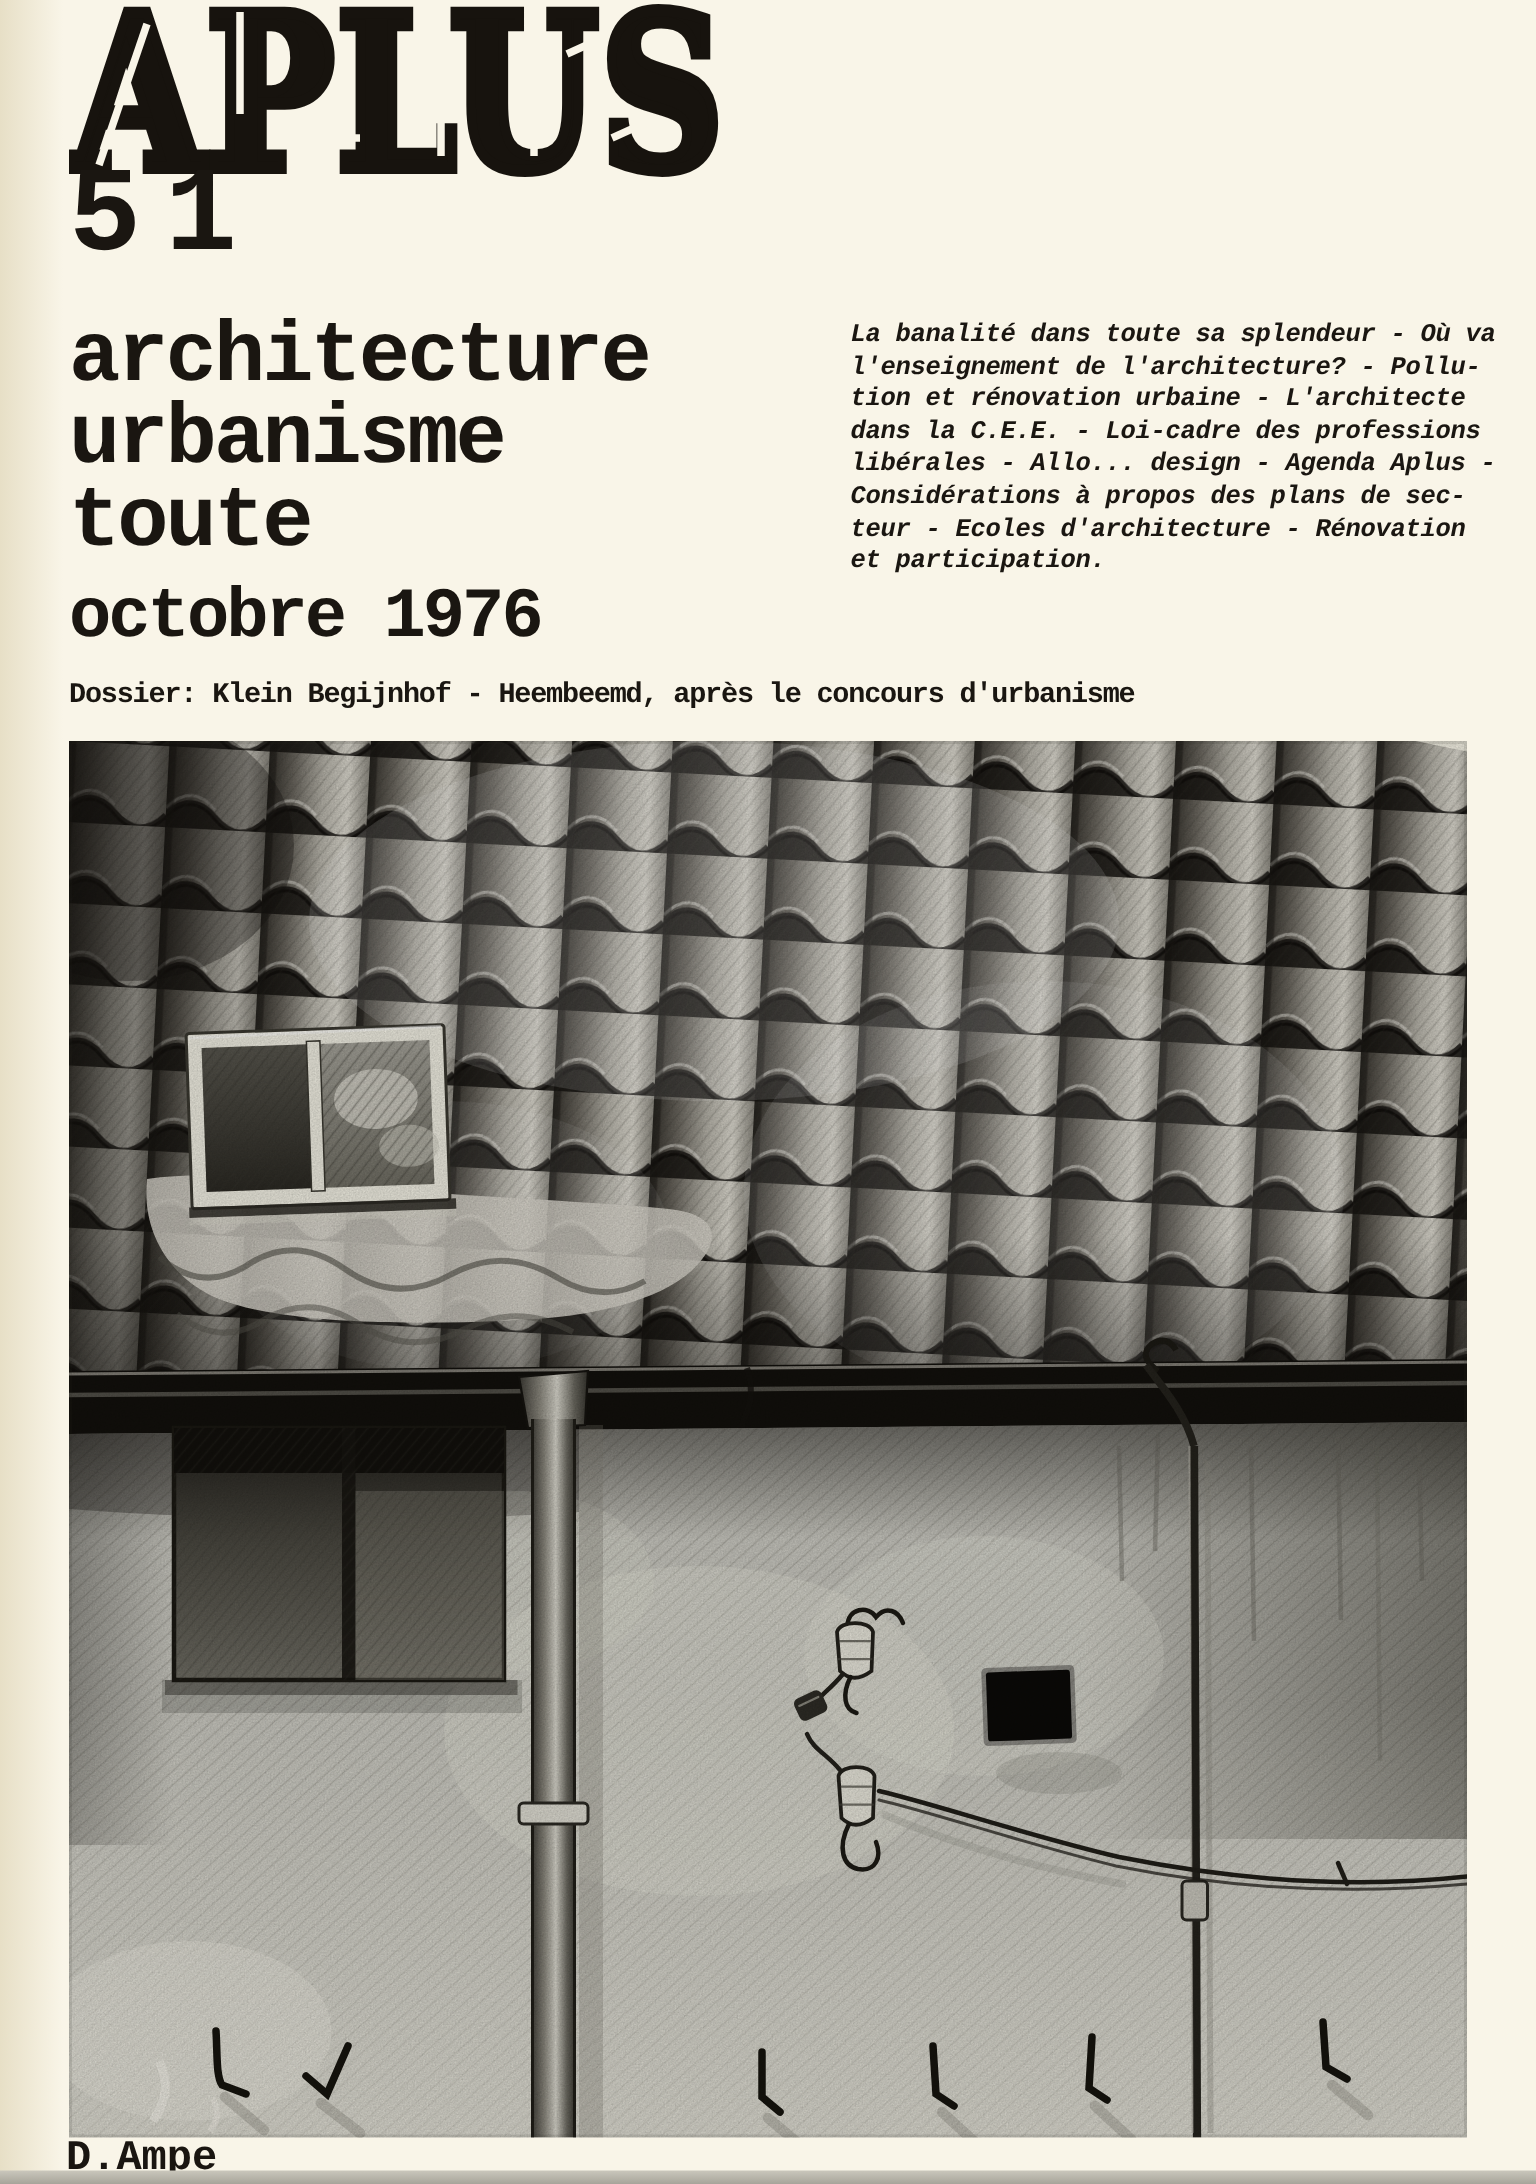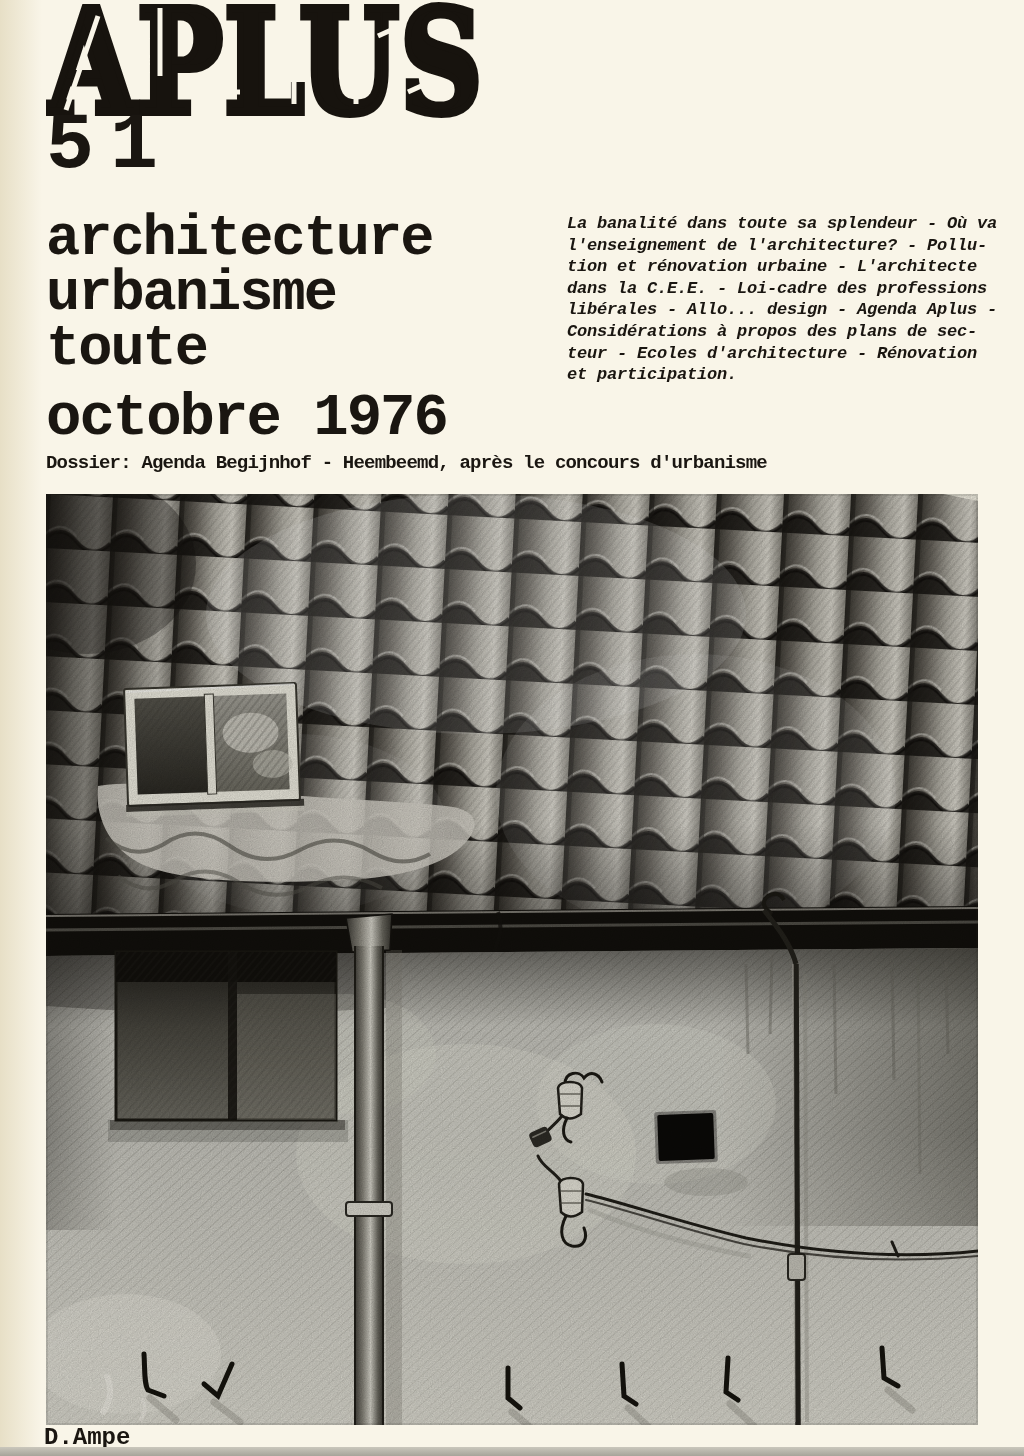--- a/index.html
+++ b/index.html
@@ -12,27 +12,27 @@
   .edge-left{position:absolute;left:0;top:0;bottom:0;width:42px;
     background:linear-gradient(90deg,#e7dfc6,rgba(249,245,232,0));}
   .edge-bottom{position:absolute;left:0;right:0;bottom:0;height:9px;
     background:linear-gradient(#cac7bc,#a7a49a);}
   .abs{position:absolute;}
   .title-svg{left:46px;top:-2px;}
   .issue{left:46px;top:106px;font-size:80px;line-height:1;font-weight:bold;
     letter-spacing:16px;}
   .topics{left:46px;top:212px;font-size:57px;line-height:55px;font-weight:bold;
     letter-spacing:-2px;white-space:pre-line;}
-  .date{left:46px;top:389px;font-size:59px;line-height:1;font-weight:bold;
+  .date{left:46px;top:389px;font-size:47px;line-height:1;font-weight:bold;
     letter-spacing:-2px;}
   .dossier{left:46px;top:452px;font-size:19px;line-height:1.2;font-weight:bold;
     letter-spacing:-0.8px;}
   .toc{left:540px;top:213px;width:462px;font-size:17px;line-height:21.6px;
     font-style:italic;font-weight:bold;letter-spacing:-0.2px;white-space:pre-line;margin-left:27px;}
-  .credit{left:44px;top:1426px;font-size:24px;line-height:1;font-weight:bold;}
+  .credit{left:44px;top:1426px;font-size:28px;line-height:1;font-weight:bold;}
   .illustration{left:46px;top:494px;width:932px;height:931px;}
 </style>
 </head>
 <body>
 
 <div class="edge-left"></div>
 
 <svg class="abs title-svg" width="470" height="136" viewBox="0 0 470 136">
   <g transform="scale(0.8 1)">
     <text x="2" y="114" font-family="'DejaVu Serif', serif" font-weight="bold" font-size="142" fill="#17130e" stroke="#17130e" stroke-width="8" letter-spacing="2">APLUS</text>
@@ -46,21 +46,21 @@
     <line x1="332" y1="38" x2="354" y2="28"></line>
     <line x1="362" y1="94" x2="384" y2="84"></line>
   </g>
 </svg>
 
 <div class="abs issue">51</div>
 <div class="abs topics">architecture
 urbanisme
 toute</div>
 <div class="abs date">octobre 1976</div>
-<div class="abs dossier">Dossier: Agenda Begijnhof - Heembeemd, après le concours d'urbanisme</div>
+<div class="abs dossier">Dossier: Klein Begijnhof - Heembeemd, après le concours d'urbanisme</div>
 <div class="abs toc">La banalité dans toute sa splendeur - Où va
 l'enseignement de l'architecture? - Pollu-
 tion et rénovation urbaine - L'architecte
 dans la C.E.E. - Loi-cadre des professions
 libérales - Allo... design - Agenda Aplus -
 Considérations à propos des plans de sec-
 teur - Ecoles d'architecture - Rénovation
 et participation.</div>
 
 <svg class="abs illustration" width="932" height="931" viewBox="0 0 932 931">

